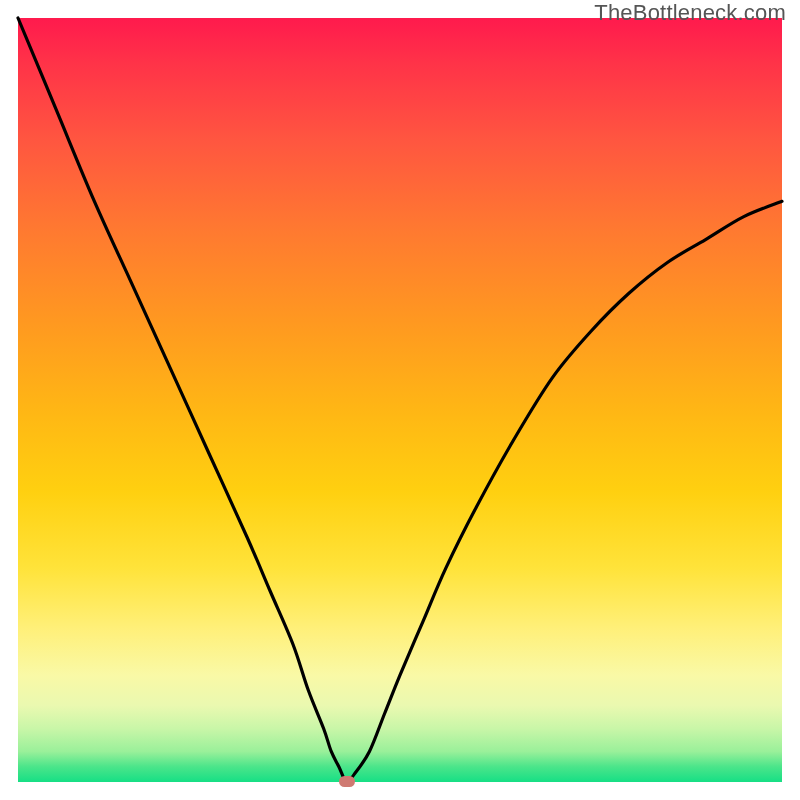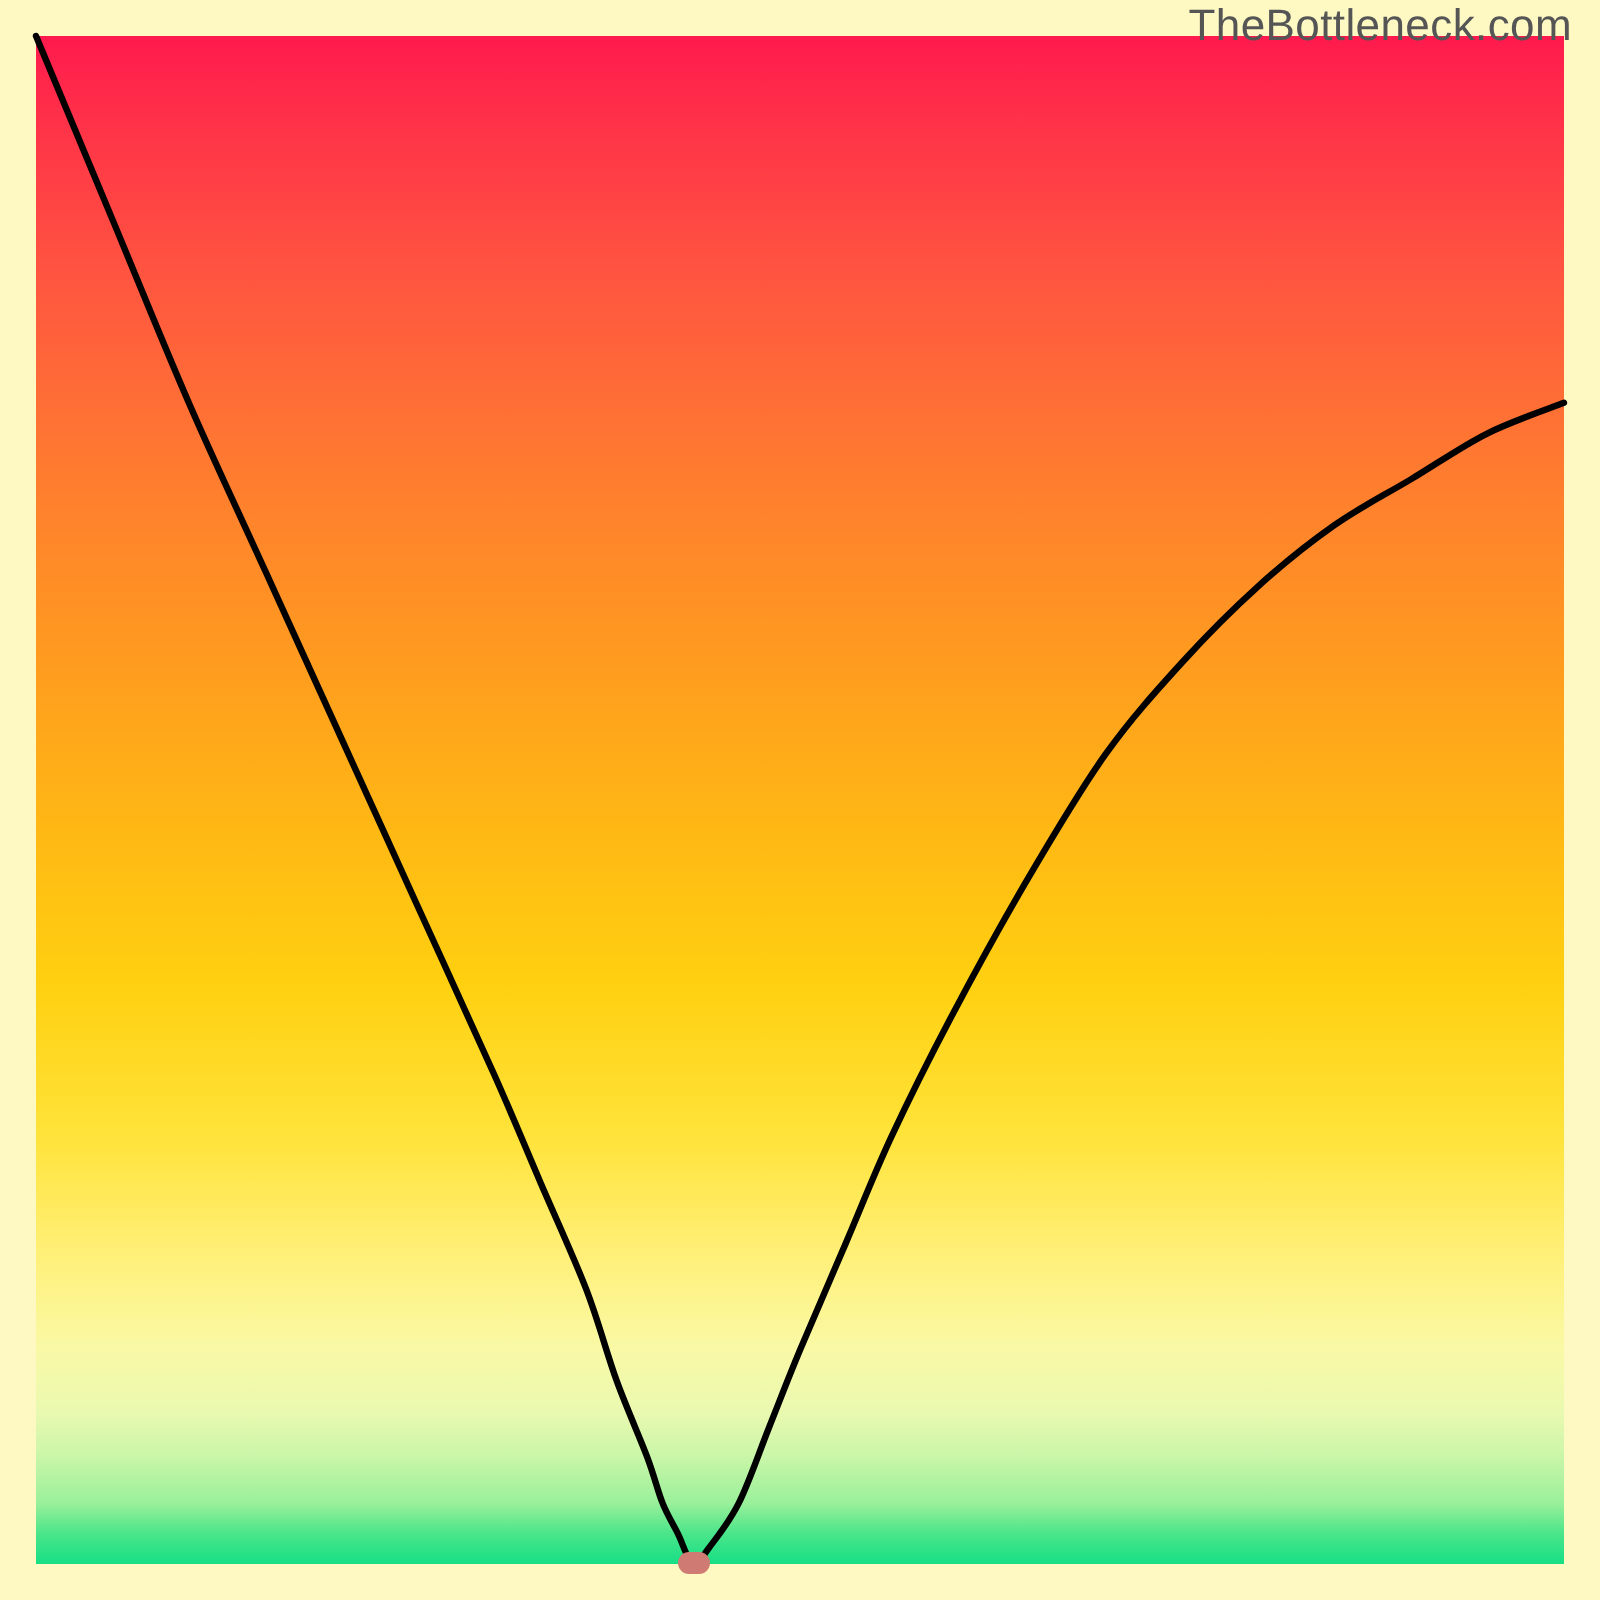--- a/index.html
+++ b/index.html
@@ -8,21 +8,21 @@
     width: 800px;
     height: 800px;
     overflow: hidden;
     background: #000;
     font-family: Arial, Helvetica, sans-serif;
   }
   .frame {
     position: relative;
     width: 800px;
     height: 800px;
-    background: #fef9c3;
+    background: #ffffff;
   }
   .gradient {
     position: absolute;
     left: 18px;
     top: 18px;
     width: 764px;
     height: 764px;
     background: linear-gradient(
       to bottom,
       #ff1a4d 0%,

